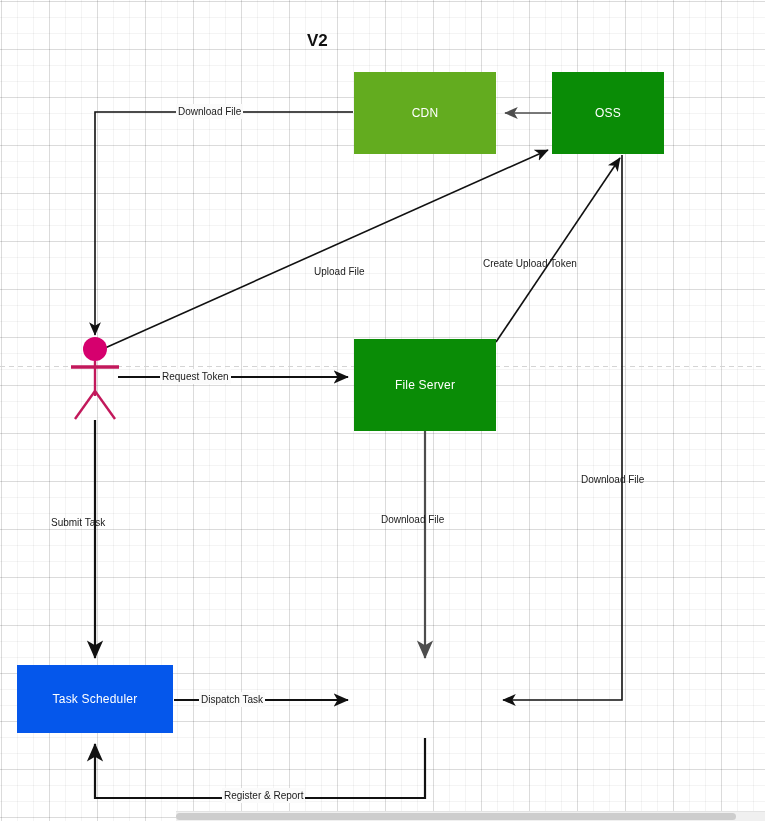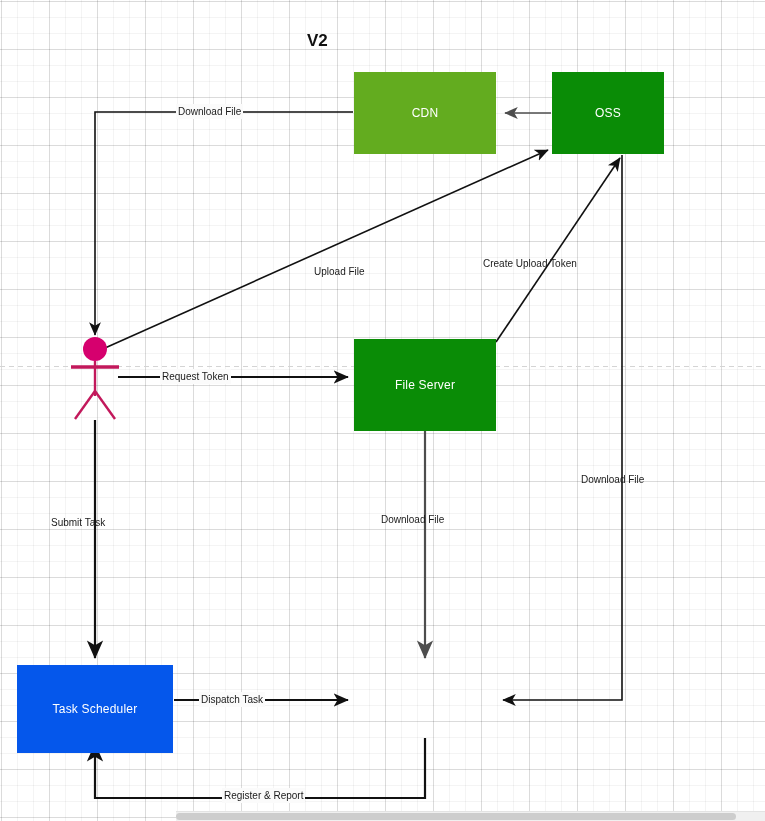--- a/index.html
+++ b/index.html
@@ -130,21 +130,21 @@
   </div>
 
   <div class="node-box" style="left:552px; top:72px; width:112px; height:82px; background:#0A8C06;">
     <span>OSS</span>
   </div>
 
   <div class="node-box" style="left:354px; top:339px; width:142px; height:92px; background:#0A8C06;">
     <span>File Server</span>
   </div>
 
-  <div class="node-box" style="left:17px; top:665px; width:156px; height:88px; background:#0557EB;">
+  <div class="node-box" style="left:17px; top:665px; width:156px; height:68px; background:#0557EB;">
     <span>Task Scheduler</span>
   </div>
 
 
   <div class="edge-label" style="left:176px; top:104px;">Download File</div>
 
   <div class="edge-label plain" style="left:312px; top:232px;margin-top:32px;">Upload File</div>
 
   <div class="edge-label plain" style="left:481px; top:256px;">Create Upload Token</div>
 

